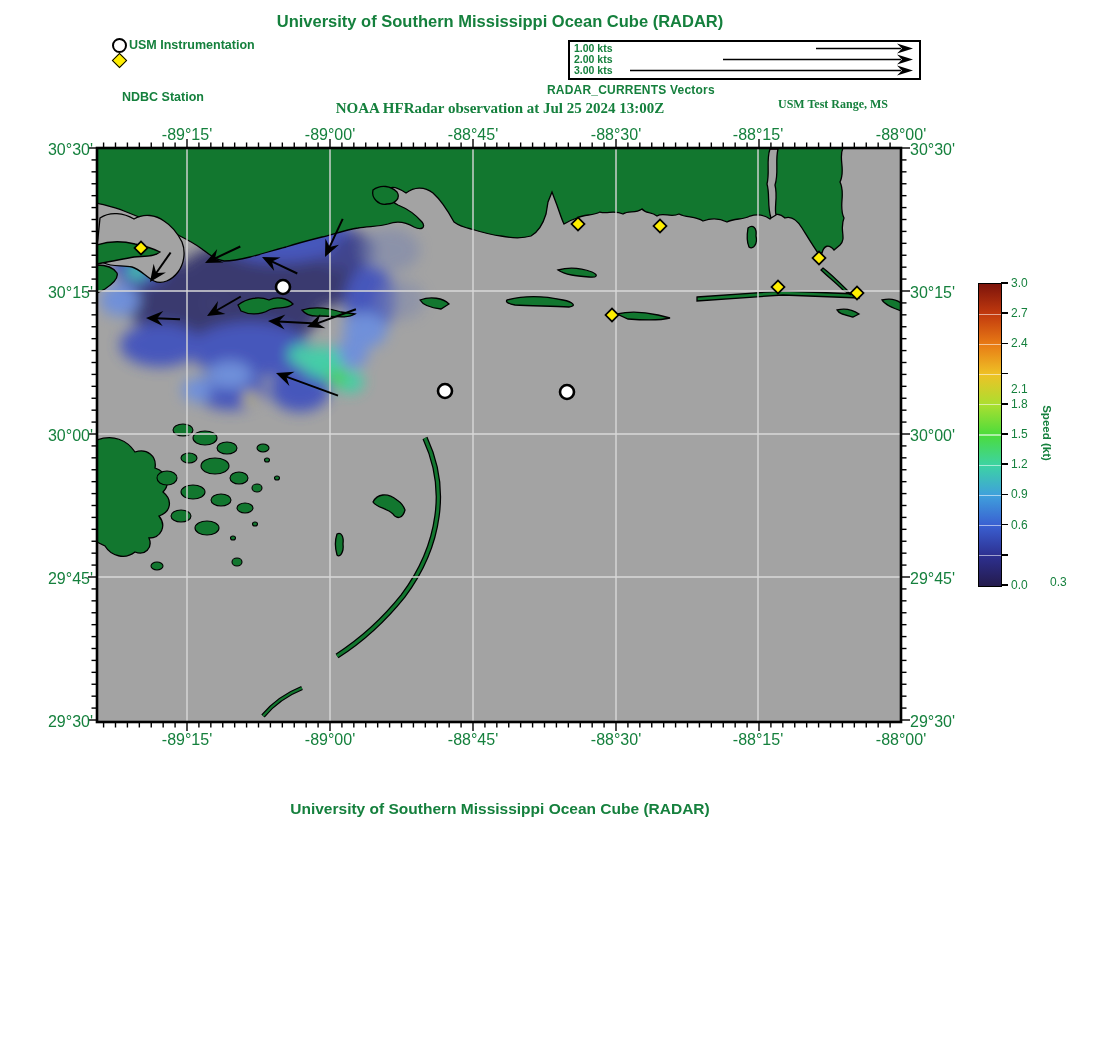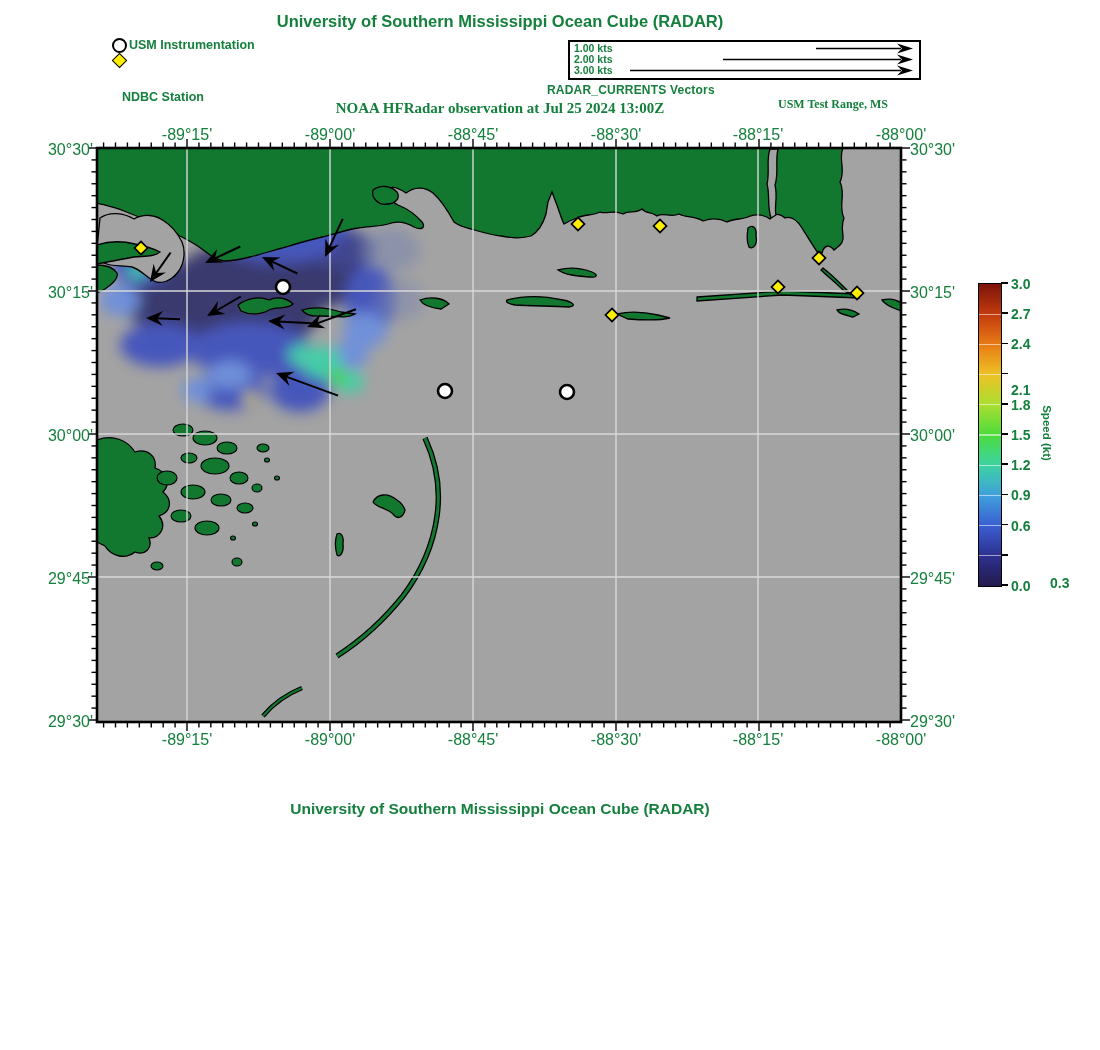--- a/index.html
+++ b/index.html
@@ -22,21 +22,21 @@
             font-family:"Liberation Serif",serif;}
   .tick-label{font-size:16px;white-space:nowrap;}
   .lon-label{width:64px;text-align:center;}
   .lat-label-left{width:52px;text-align:right;}
   .lat-label-right{width:64px;text-align:left;}
   .colorbar{left:978px;top:283px;width:22px;height:302px;border:1.6px solid #000;
     background:linear-gradient(to top,#241b4d 0%,#2d3090 10%,#3a5fd1 20%,#3fa0dc 30%,#3dd3a3 40%,
       #4bdc3c 50%,#aadf30 60%,#eec226 70%,#e87b15 80%,#c23a0e 90%,#7d140b 100%);}
   .cb-line{position:absolute;left:0;width:100%;height:1.4px;background:rgba(255,255,255,0.55);}
   .cb-tick{position:absolute;width:7px;height:1.6px;background:#000;}
-  .cb-label{position:absolute;font-size:14px;font-weight:bold;}
+  .cb-label{position:absolute;font-size:12px;}
   .speed-label{left:997px;top:427px;width:100px;text-align:center;font-size:11.5px;font-weight:bold;
     transform:rotate(90deg);}
 </style>
 </head>
 <body>
 
 <div class="figure">
 
   <div class="abs title-top">University of Southern Mississippi Ocean Cube (RADAR)</div>
 

